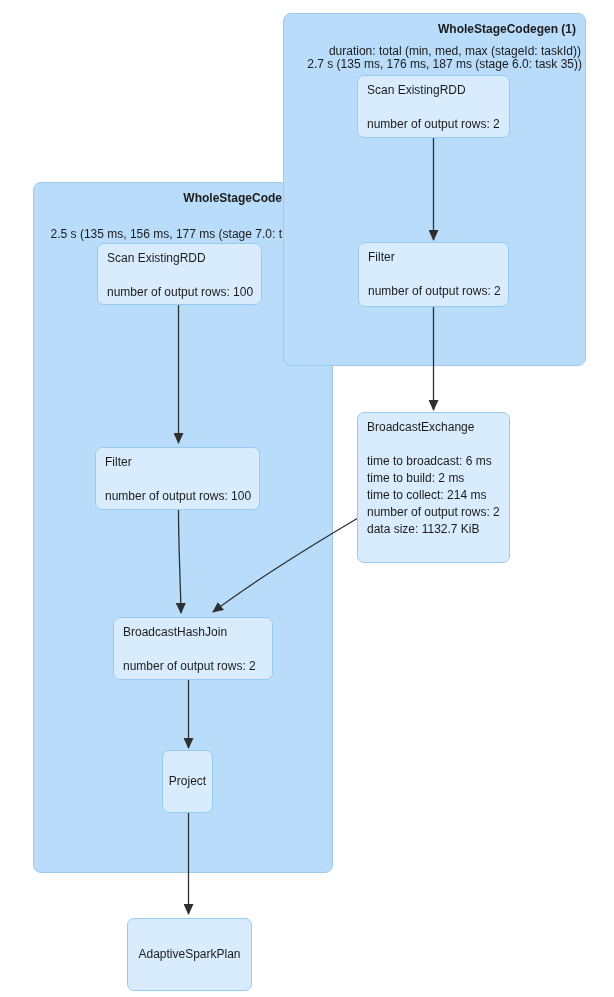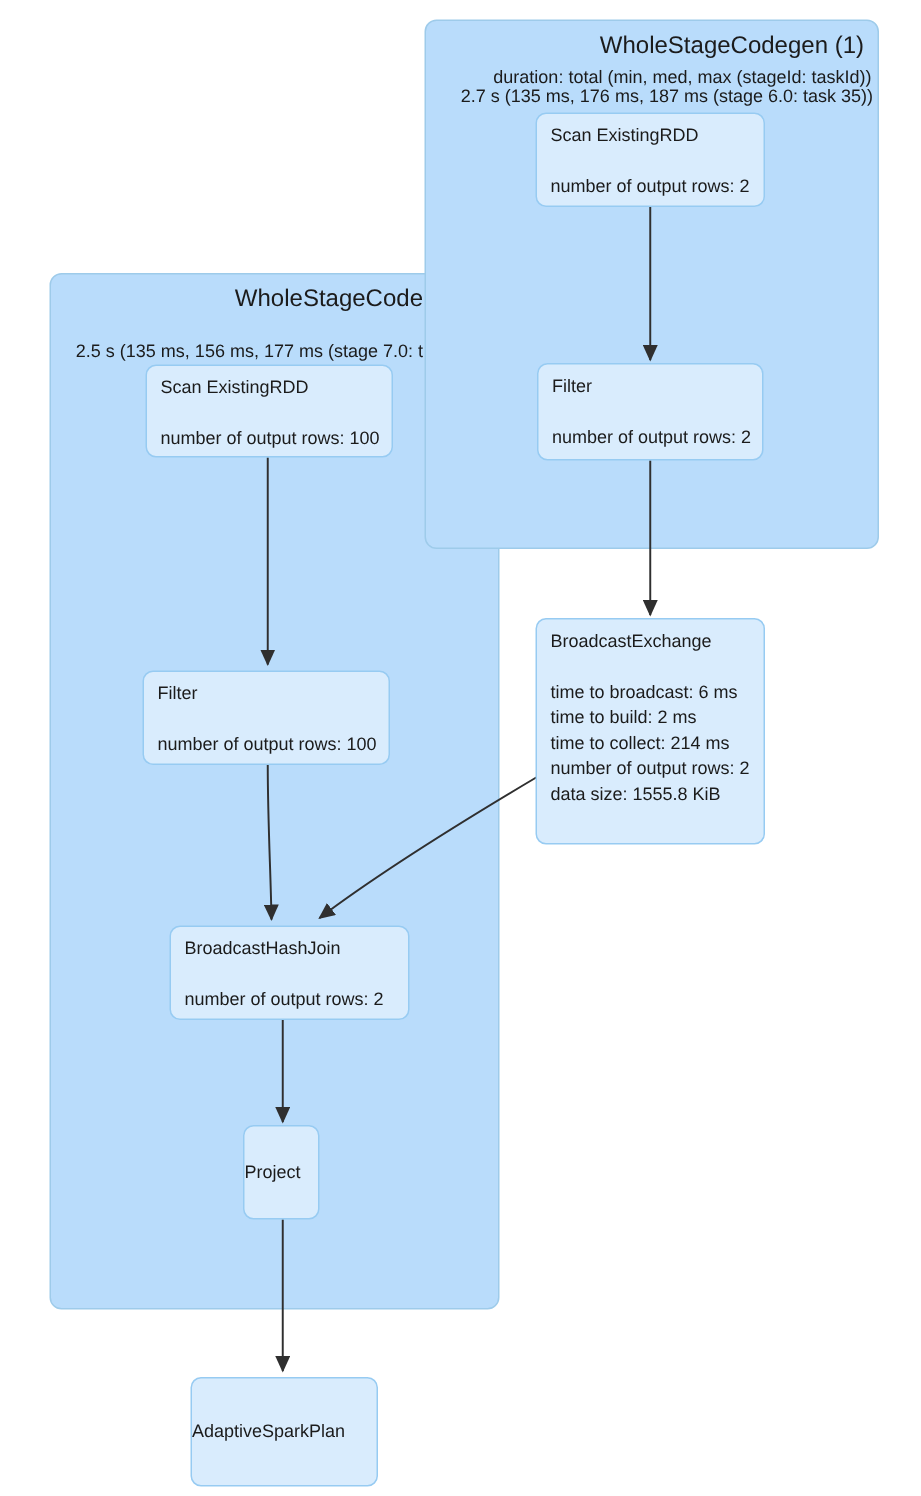--- a/index.html
+++ b/index.html
@@ -1,31 +1,31 @@
 <!DOCTYPE html>
 <html><head>
 <meta charset="utf-8">
 <style>
   html,body{margin:0;padding:0}
   body{width:614px;height:997px;background:#ffffff;font-family:"Liberation Sans",sans-serif;color:#1b1b1b;position:relative;overflow:hidden}
   .cluster{position:absolute;background:#b9dcfb;border:1px solid #9ecbea;border-radius:8px;box-sizing:border-box}
-  .ctitle{position:absolute;font-size:16px;font-weight:400;white-space:nowrap}
+  .ctitle{position:absolute;font-size:12px;font-weight:700;white-space:nowrap}
   .cdur{position:absolute;font-size:12px;line-height:13px;white-space:nowrap}
   #cluster-left{left:33px;top:182px;width:300px;height:691px;z-index:1}
   #cluster-right{left:283px;top:13px;width:303px;height:353px;z-index:2}
   #cluster-left .ctitle{right:50px;top:8px}
   #cluster-left .cdur1{right:50px;top:32px}
   #cluster-left .cdur2{right:50px;top:45px}
   #cluster-right .ctitle{right:9px;top:8px}
   #cluster-right .cdur1{right:4px;top:31px}
   #cluster-right .cdur2{right:3px;top:44px}
   .node{position:absolute;background:#d9ecfd;border:1px solid #97cbf2;border-radius:7px;box-sizing:border-box;padding:6px 9px;font-size:12px;line-height:17px;z-index:4}
   .node .t{font-weight:400;white-space:nowrap}
   .node .m{margin-top:17px;white-space:nowrap}
-  .node.center{display:flex;align-items:center;padding:0}
+  .node.center{display:flex;align-items:center;justify-content:center;padding:0}
   #node-scan-right{left:357px;top:75px;width:153px;height:63px}
   #node-filter-right{left:358px;top:242px;width:151px;height:65px}
   #node-broadcast-exchange{left:357px;top:412px;width:153px;height:151px}
   #node-scan-left{left:97px;top:243px;width:165px;height:62px}
   #node-filter-left{left:95px;top:447px;width:165px;height:63px}
   #node-broadcast-hash-join{left:113px;top:617px;width:160px;height:63px}
   #node-project{left:162px;top:750px;width:51px;height:63px}
   #node-adaptive-spark-plan{left:127px;top:918px;width:125px;height:73px}
   svg.edges{position:absolute;left:0;top:0;z-index:3;pointer-events:none}
 </style>
@@ -69,21 +69,21 @@
   <div class="t">Filter</div>
   <div class="m">number of output rows: 2</div>
 </div>
 
 <div class="node" id="node-broadcast-exchange">
   <div class="t">BroadcastExchange</div>
   <div class="m">time to broadcast: 6 ms</div>
   <div>time to build: 2 ms</div>
   <div>time to collect: 214 ms</div>
   <div>number of output rows: 2</div>
-  <div>data size: 1555.8 KiB</div>
+  <div>data size: 1132.7 KiB</div>
 </div>
 
 <div class="node" id="node-scan-left">
   <div class="t">Scan ExistingRDD</div>
   <div class="m">number of output rows: 100</div>
 </div>
 
 <div class="node" id="node-filter-left">
   <div class="t">Filter</div>
   <div class="m">number of output rows: 100</div>

